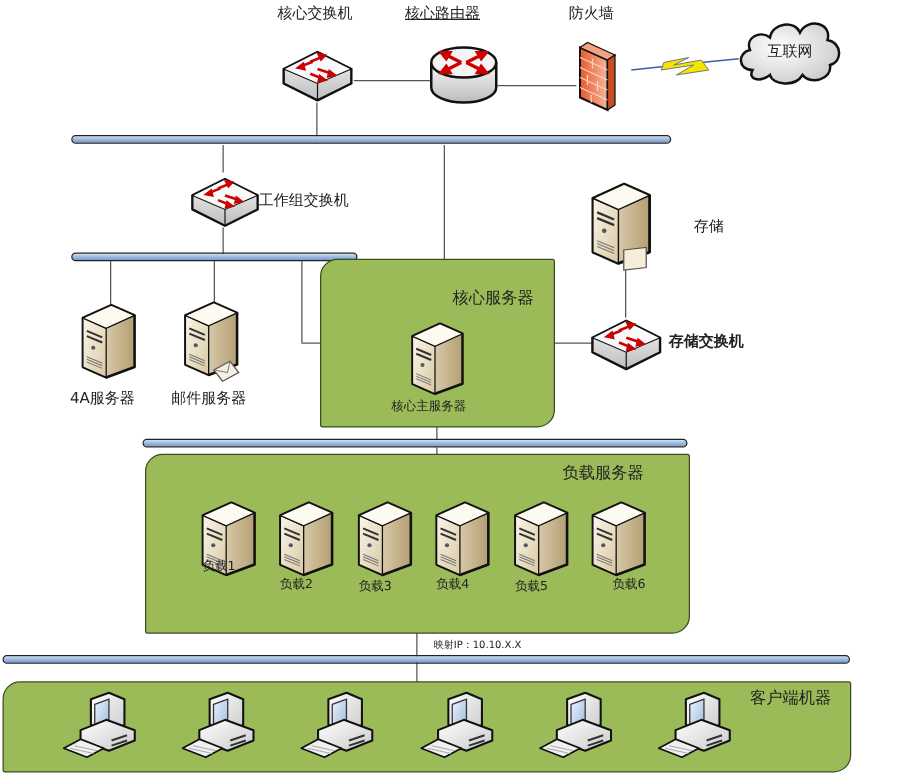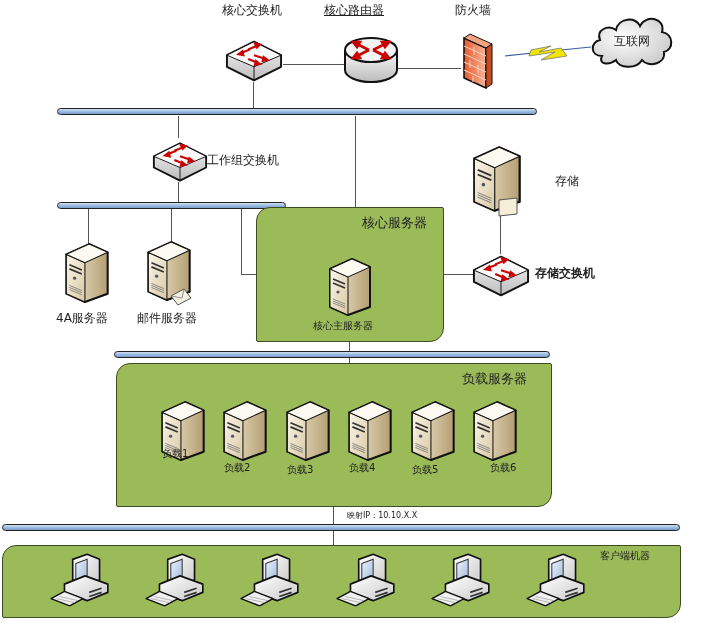--- a/index.html
+++ b/index.html
@@ -2,21 +2,21 @@
 <html><head>
 <meta charset="utf-8">
 <style>
   html,body{margin:0;padding:0;background:#fff;}
   body{width:720px;height:623px;position:relative;overflow:hidden;font-family:"DejaVu Sans","Liberation Sans",sans-serif;}
   #stage{position:absolute;left:0;top:0;width:720px;height:623px;}
   .lbl{position:absolute;font-size:12px;color:#222;white-space:nowrap;line-height:1;}
   .lbl.big{font-size:13px;}
   .lbl.small{font-size:10px;}
   .lbl.tiny{font-size:8px;}
-  .lbl.serif{font-family:Liberation Serif, serif;font-size:10px;}
+  .lbl.serif{font-family:Liberation Serif, serif;font-size:13px;}
   .bus{position:absolute;height:5px;background:linear-gradient(#cfe0f3,#93b4dc 60%,#7a9dcc);border:1.5px solid #222;border-radius:4px;}
   .vline{position:absolute;width:1.2px;background:#555;}
   .hline{position:absolute;height:1.2px;background:#555;}
   .zone{position:absolute;background:#9bbb59;border:1.5px solid #3d4d22;}
   .icon{position:absolute;}
 </style>
 </head>
 <body>
 
 <div id="stage">
@@ -204,27 +204,27 @@
   <svg class="icon" style="left:497px;top:196px;" width="22" height="22" viewBox="0 0 22 22">
     <polygon points="2,4 20,2 20,18 2,20" fill="#f6eed8" stroke="#555" stroke-width="1"></polygon>
   </svg>
   <div class="lbl" style="left:555px;top:175px;">存储</div>
 
   <svg class="icon" style="left:472px;top:252px;" width="58" height="46">
       <use href="#switch"></use>
     </svg>
   <div class="lbl" style="left:535px;top:267px;font-weight:bold;">存储交换机</div>
 
-  <div class="lbl big" style="left:362px;top:216px;">核心服务器</div>
+  <div class="lbl big" style="left:362px;top:232px;">核心服务器</div>
   <svg class="icon" style="left:328px;top:257px;" width="44" height="60">
       <use href="#server"></use>
     </svg>
   <div class="lbl small" style="left:313px;top:321px;">核心主服务器</div>
 
-  <div class="lbl big" style="left:462px;top:372px;text-align:right;">负载服务器</div>
+  <div class="lbl big" style="left:450px;top:372px;text-align:right;">负载服务器</div>
   <div id="load-servers">
       <svg class="icon" width="46" height="62" style="left: 160px; top: 400px;">
         <use href="#server"></use>
       </svg>
       <div class="lbl small" style="left: 162px; top: 449px;">负载1</div>
       <svg class="icon" width="46" height="62" style="left: 222px; top: 400px;">
         <use href="#server"></use>
       </svg>
       <div class="lbl small" style="left: 224px; top: 463px;">负载2</div>
       <svg class="icon" width="46" height="62" style="left: 285px; top: 400px;">

